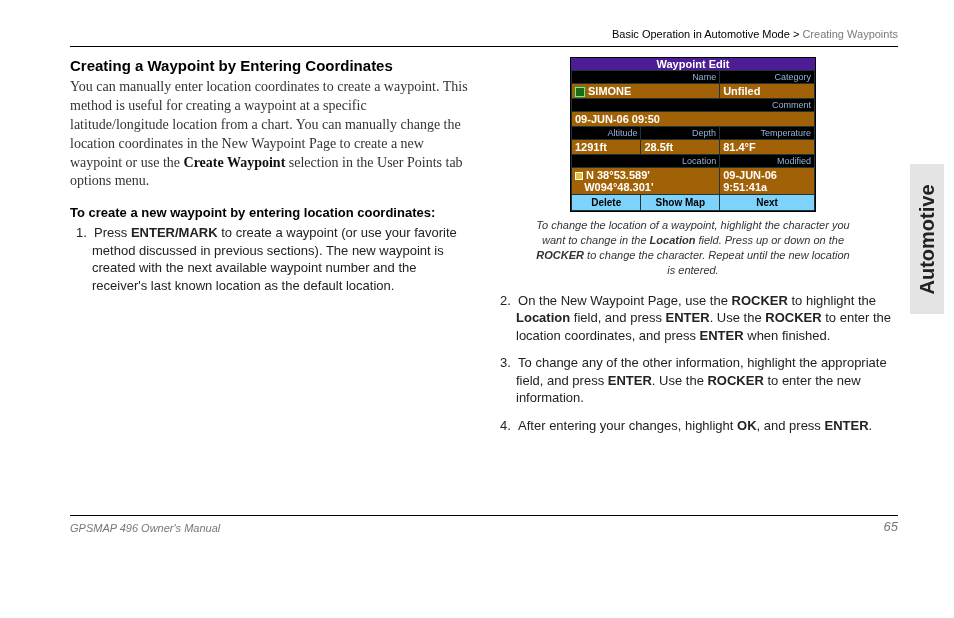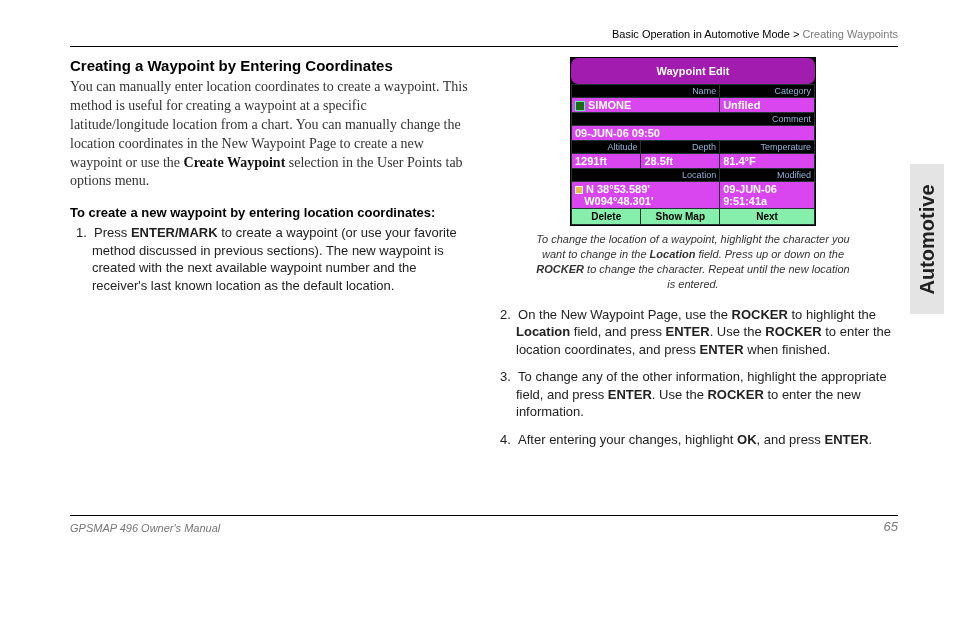--- a/index.html
+++ b/index.html
@@ -32,37 +32,37 @@
     padding-left: 22px; text-indent: -16px; margin-bottom: 10px; color: #222;
   }
   ol.steps li b { font-weight: bold; }
 
   
   .device {
     width: 246px; margin: 0 auto 6px auto; background: #000;
     border: 1px solid #000;
   }
   .device .titlebar {
-    background: #a21caf; color: #fff; font-family: Arial, sans-serif;
-    font-size: 11px; font-weight: bold; text-align: center; padding: 7px 0; border-radius: 7px;
+    background: #4c1d95; color: #fff; font-family: Arial, sans-serif;
+    font-size: 11px; font-weight: bold; text-align: center; padding: 0 0;
   }
   .device table { width: 100%; border-collapse: collapse; }
   .device td {
     border: 1px solid #233; background: #000; color: #cfe8ff;
     font-family: Arial, sans-serif; font-size: 10px; padding: 1px 3px;
     vertical-align: top;
   }
   .device td.label { color: #8fb3d9; font-size: 9px; text-align: right; }
-  .device .valrow td { background:#d946ef; color:#fff; font-size:11px; font-weight:bold; }
+  .device .valrow td { background:#a16207; color:#fff; font-size:11px; font-weight:bold; }
   .device .flag {
     display:inline-block; width:10px; height:10px; background:#1a6a1a;
     border:1px solid #4affa0; margin-right:3px; vertical-align:middle;
   }
   .device .btnrow td {
-    background:#86efac; color:#000; text-align:center; font-size:10px;
+    background:#7dd3fc; color:#000; text-align:center; font-size:10px;
     font-weight:bold; padding:2px 0;
   }
   .device .loc-icon {
     display:inline-block; width:8px; height:8px; background:#e6c040;
     border:1px solid #fff; margin-right:3px; vertical-align:middle;
   }
 
   .caption {
     font-family: Arial, sans-serif; font-style: italic; font-size: 11px;
     text-align: center; color: #333; line-height: 1.35; margin: 4px auto 14px auto;

